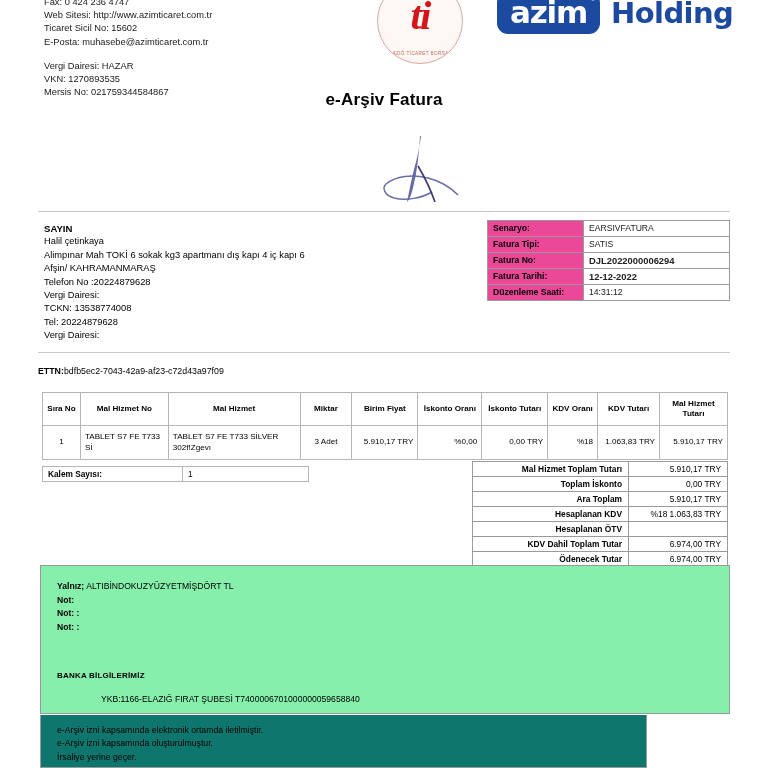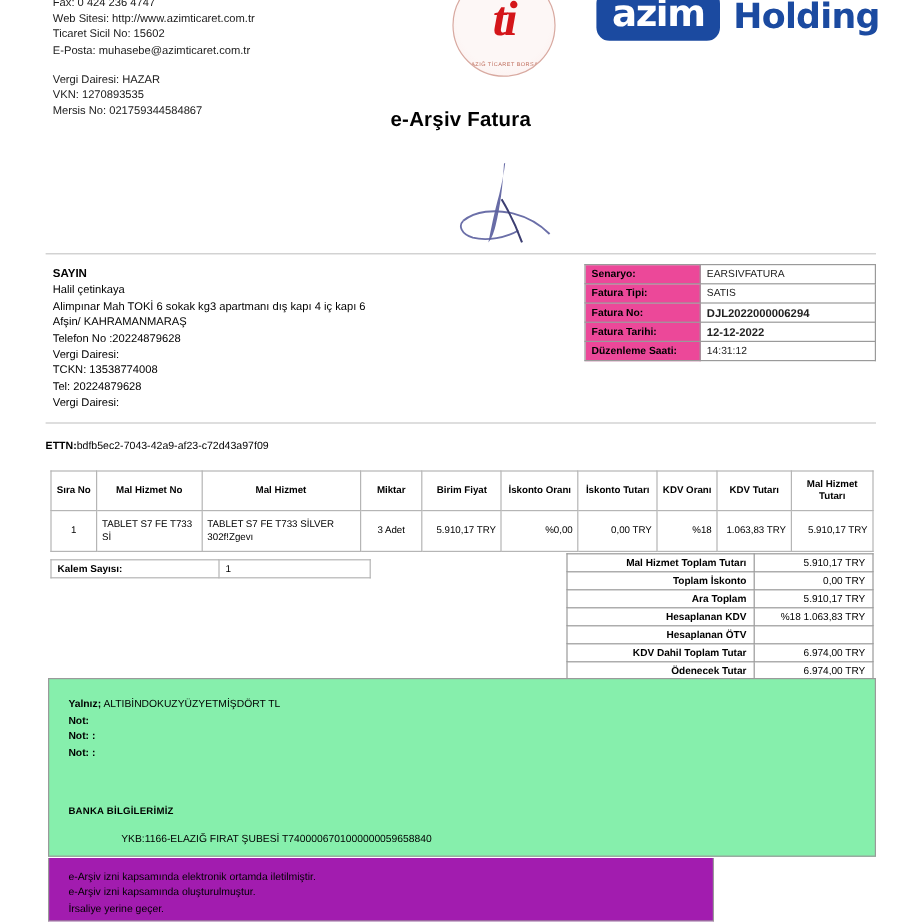--- a/index.html
+++ b/index.html
@@ -111,22 +111,22 @@
   .notesbox {
     position: absolute; left: 40px; top: 565px; width: 690px; height: 149px;
     border: 1px solid #9a9a9a; background: #86efac;
   }
   .notes { position: absolute; left: 16px; top: 14px; font-size: 8.6px; line-height: 13.6px; }
   .notes .lbl { font-weight: bold; }
   .bank-t { position: absolute; left: 16px; top: 105px; font-size: 8px; font-weight: bold; letter-spacing: .2px; }
   .bank-v { position: absolute; left: 16px; top: 128px; font-size: 8.6px; margin-left: 44px; }
 
   .footbox {
-    position: absolute; left: 40px; top: 715px; width: 555px; height: 53px;
-    border: 1px solid #9a9a9a; border-top: none; background: #a21caf;
+    position: absolute; left: 40px; top: 715px; width: 607px; height: 53px;
+    border: 1px solid #9a9a9a; border-top: none; background: #0f766e;
   }
   .foot { position: absolute; left: 16px; top: 9px; font-size: 8.7px; line-height: 13.4px; }
 </style>
 </head>
 <body>
 
 <div class="page">
 
   <div class="hdr">
 

